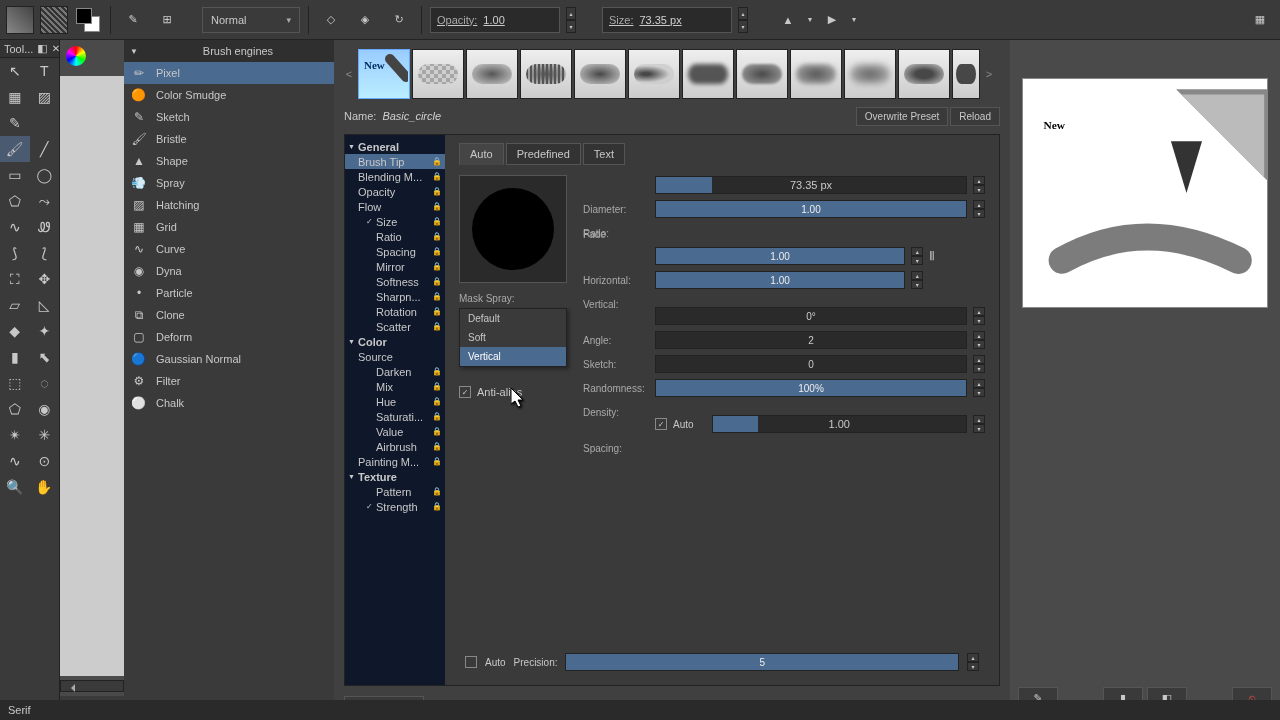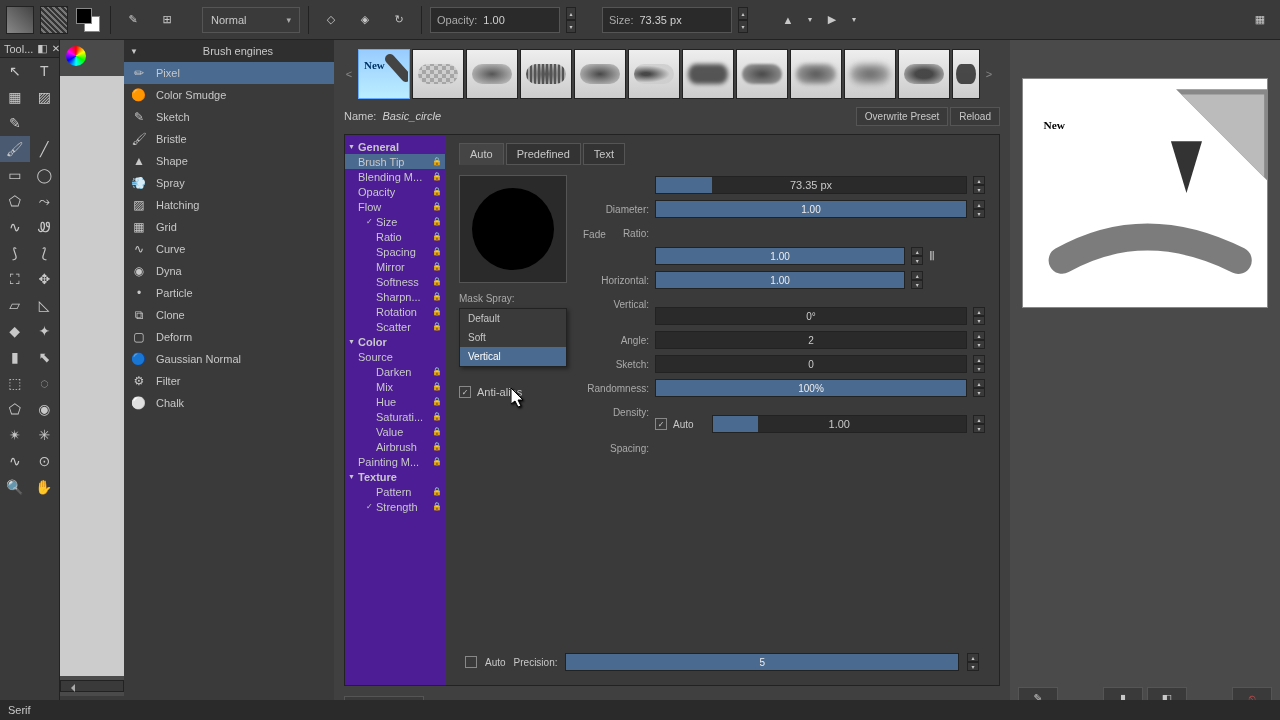--- a/index.html
+++ b/index.html
@@ -5,21 +5,21 @@
 * { margin:0; padding:0; box-sizing:border-box; font-family:Arial,sans-serif; font-size:11px; color:#c8c8c8; user-select:none; }
 body { background:#4a4a4a; width:1280px; height:720px; overflow:hidden; position:relative; }
 .topbar { height:40px; background:#3a3a3a; display:flex; align-items:center; padding:0 6px; gap:6px; border-bottom:1px solid #222; }
 .swatch { width:28px; height:28px; background:#555; border:1px solid #222; display:flex; align-items:center; justify-content:center; }
 .swatch-dual { width:28px; height:28px; position:relative; }
 .swatch-dual .fg { position:absolute; width:16px; height:16px; background:#000; border:1px solid #888; top:2px; left:2px; z-index:2;}
 .swatch-dual .bg { position:absolute; width:16px; height:16px; background:#fff; border:1px solid #888; bottom:2px; right:2px; }
 .btn { width:28px; height:28px; background:#3a3a3a; display:flex; align-items:center; justify-content:center; cursor:pointer; }
 .dropdown { height:26px; background:#3a3a3a; border:1px solid #555; padding:0 8px; display:flex; align-items:center; gap:40px; cursor:pointer;margin-left:15px; }
 .dropdown::after { content:"▾"; font-size:9px; color:#aaa; }
-.field-box { height:26px; background:#2a2a2a; border:1px solid #555; display:flex; align-items:center; padding:0 6px; gap:6px; }
+.field-box { height:26px; background:#2a2a2a; border:1px solid #555; display:flex; align-items:center; padding:0 6px; gap:6px;text-decoration:underline; }
 .field-box .lbl { color:#aaa; }
 .field-box .val { color:#d0d0d0; min-width:50px; }
 .spinner { width:10px; height:26px; display:flex; flex-direction:column; }
 .spinner div { flex:1; background:#3a3a3a; border:1px solid #222; font-size:6px; display:flex; align-items:center; justify-content:center; cursor:pointer; }
 .vsep { width:1px; height:28px; background:#222; margin:0 2px; }
 
 .main { display:flex; height:680px; }
 .toolbox { width:60px; background:#3a3a3a; border-right:1px solid #222; }
 .tb-header { height:18px; background:#333; border-bottom:1px solid #222; padding:0 4px; display:flex; align-items:center; gap:4px; font-size:10px; }
 .tb-close { margin-left:auto; font-size:10px; cursor:pointer; }
@@ -48,21 +48,21 @@
 .nav-btn { width:14px; height:50px; display:flex; align-items:center; justify-content:center; cursor:pointer; color:#888; }
 .preset { width:52px; height:50px; background:linear-gradient(#eee,#ccc); border:1px solid #222; cursor:pointer; display:flex; align-items:center; justify-content:center; flex-direction:column;}
 .preset.selected { border:1px solid #6af; background:linear-gradient(#9cf,#bef); }
 .preset .stroke { width:40px; height:20px; background:#333; border-radius:50%/100%; opacity:.8;}
 .name-row { height:24px; display:flex; align-items:center; padding:0 10px; gap:6px; }
 .name-row input { background:transparent; border:none; color:#d0d0d0; font-style:italic; outline:none; }
 .name-row .rbtns { margin-left:auto; display:flex; gap:2px;}
 .name-row .rbtn { padding:3px 8px; background:#3a3a3a; border:1px solid #555; cursor:pointer; font-size:10px; }
 
 .editor-body { flex:1; margin:6px 10px; background:#3a3a3a; border:1px solid #222; display:flex; }
-.param-tree { width:100px; background:#4c1d95; padding:4px 0; }
+.param-tree { width:100px; background:#0f172a; padding:4px 0; }
 .param-item { height:15px; display:flex; align-items:center; padding:0 3px; cursor:pointer; position:relative; font-size:10px; }
 .param-item.group { font-weight:bold; }
 .param-item.selected { background:#4a6a8f; color:#fff; }
 .param-item .tri { width:10px; font-size:7px; }
 .param-item .check { width:10px; font-size:8px; }
 .param-item .pad { width:18px; }
 .param-item .lock { margin-left:auto; font-size:8px; color:#888; }
 
 .param-panel { flex:1; padding:8px 14px; display:flex; flex-direction:column; gap:6px; position:relative; }
 .tab-row { display:flex; gap:2px; margin-bottom:4px; }
@@ -70,21 +70,21 @@
 .tab.selected { background:#454545; border-bottom-color:#454545; }
 
 .panel-content { display:flex; gap:14px; }
 .panel-left { width:110px; display:flex; flex-direction:column; gap:10px; }
 .shape-preview { width:108px; height:108px; background:#2a2a2a; border:1px solid #555; display:flex; align-items:center; justify-content:center; }
 .circle { width:82px; height:82px; border-radius:50%; background:#000; }
 .panel-left .plabel { font-size:10px; color:#aaa; }
 
 .rows { flex:1; display:flex; flex-direction:column; gap:4px; }
 .prow { display:flex; align-items:center; gap:6px; height:20px; }
-.prow .plabel { width:66px; text-align:right; font-size:10px; color:#aaa;margin-top:48px; }
+.prow .plabel { width:66px; font-size:10px; color:#aaa;margin-top:48px; }
 .slider { flex:1; height:18px; background:#4a6a8f; border:1px solid #222; position:relative; display:flex; align-items:center; justify-content:center; font-size:10px; color:#eee; }
 .slider.half::before { content:""; position:absolute; left:0; top:0; bottom:0; width:18%; background:#4a6a8f; }
 .slider.half { background:#2a2a2a; }
 .slider.half span { z-index:1;}
 .slider.text { background:#2a2a2a; color:#ccc; }
 .spin2 { width:12px; height:18px; display:flex; flex-direction:column; }
 .spin2 div { flex:1; background:#3a3a3a; border:1px solid #222; font-size:6px; display:flex; align-items:center; justify-content:center; }
 .section-label { font-size:10px; color:#aaa; margin:6px 0 2px; }
 .chkrow { display:flex; align-items:center; gap:6px; font-size:10px; }
 .chk { width:12px; height:12px; border:1px solid #888; display:flex; align-items:center; justify-content:center; font-size:8px; }

